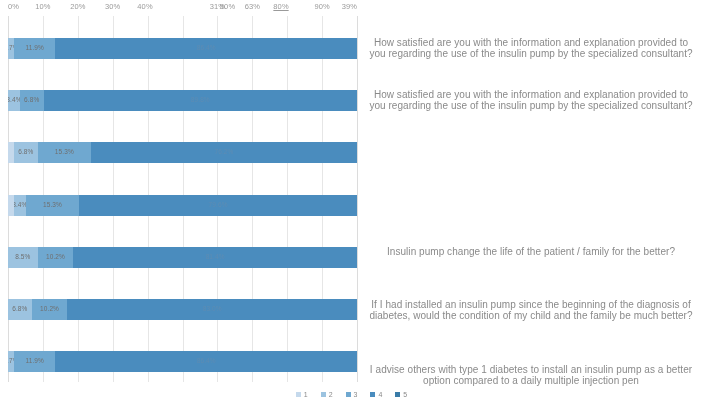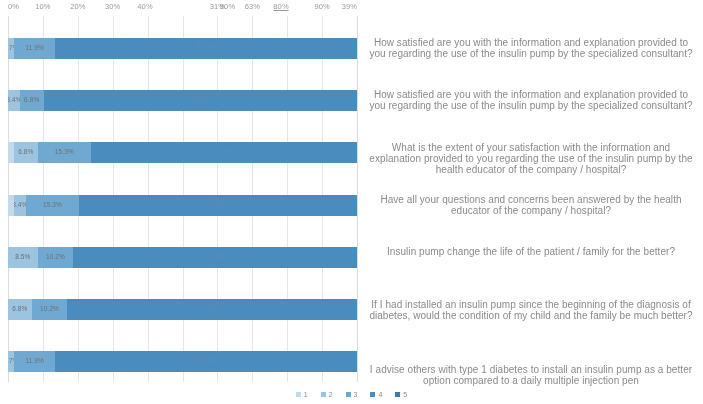--- a/index.html
+++ b/index.html
@@ -208,22 +208,20 @@
           <div class="seg s4" style="width: 301.536px; background: rgb(74, 140, 190);">
             <span>86.4%</span>
           </div>
         </div>
       </div>
   </div>
 
   <div class="labels">
       <div class="qlabel" style="top: 21px;">How satisfied are you with the information and explanation provided to you regarding the use of the insulin pump by the specialized consultant?</div>
       <div class="qlabel" style="top: 73px;">How satisfied are you with the information and explanation provided to you regarding the use of the insulin pump by the specialized consultant?</div>
-      <div class="qlabel" style="top: 126px;">What is the extent of your satisfaction with the information and explanation provided to you regarding the use of the insulin pump by the health educator of the company / hospital?</div>
-      <div class="qlabel" style="top: 178px;">Have all your questions and concerns been answered by the health educator of the company / hospital?</div>
       <div class="qlabel" style="top: 230px;">Insulin pump change the life of the patient / family for the better?</div>
       <div class="qlabel" style="top: 283px;">If I had installed an insulin pump since the beginning of the diagnosis of diabetes, would the condition of my child and the family be much better?</div>
       <div class="qlabel" style="top: 348px;">I advise others with type 1 diabetes to install an insulin pump as a better option compared to a daily multiple injection pen</div>
     </div>
 
   <div class="legend">
       <div class="legend-item">
         <span class="legend-swatch" style="background: rgb(197, 217, 236);"></span>
         <span class="legend-text">1</span>
       </div>

